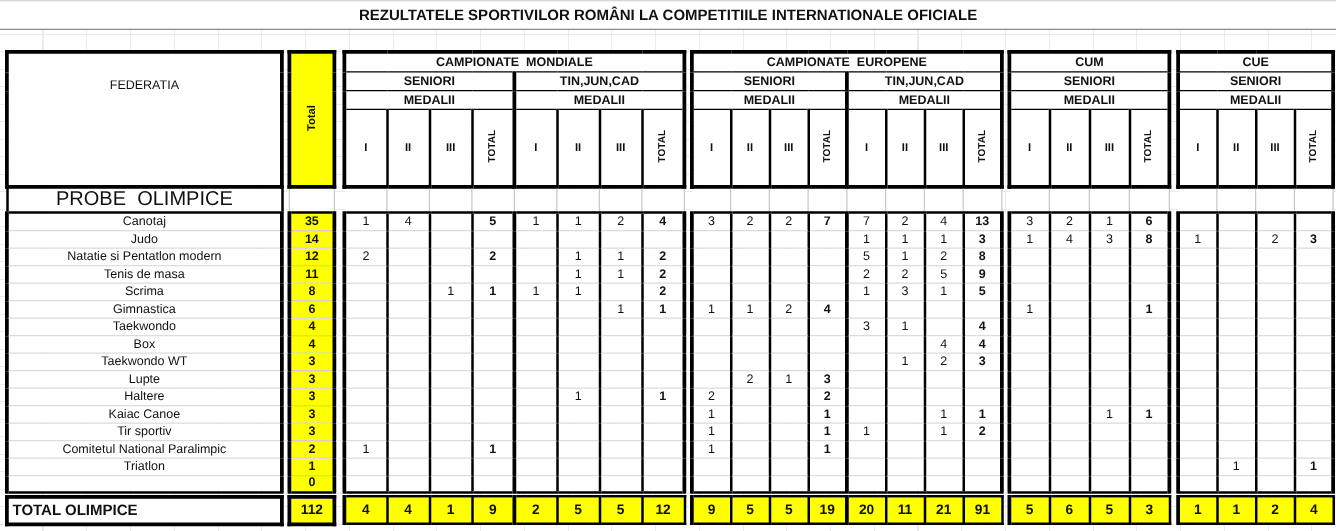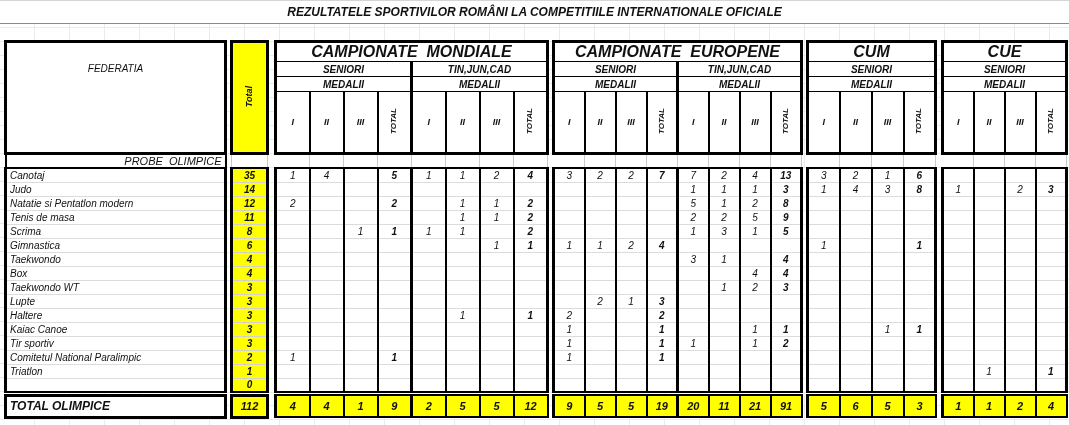--- a/index.html
+++ b/index.html
@@ -1,45 +1,45 @@
 <!DOCTYPE html>
 <html><head>
 <meta charset="utf-8">
 <style>
   html,body{margin:0;padding:0;background:#fff;font-family:"Liberation Sans",sans-serif;}
   .sheet{position:relative;width:1069px;height:425px;overflow:hidden;
     background:
       repeating-linear-gradient(to bottom, transparent 0 13px, #ebebeb 13px 14px),
       repeating-linear-gradient(to right, transparent 0 34px, #ebebeb 34px 35px),
-      #fff; font-style: italic;}
+      #fff;}
   .titlebar{position:absolute;top:0;left:0;width:1069px;height:22px;background:#fff;
     border-top:1px solid #d5d5d5;border-bottom:1px solid #8a8a8a;
     text-align:center;line-height:22px;font-size:12px;font-weight:bold;white-space:pre;color:#111;}
   table{position:absolute;top:40px;left:4px;border-collapse:collapse;table-layout:fixed;}
   td,th{padding:0;margin:0;font-size:10px;text-align:center;overflow:hidden;white-space:nowrap;color:#111;font-weight:normal;}
   
   tr.h1{height:16px;} tr.h2{height:15px;margin-top:32px;} tr.h3{height:15px;} tr.h4{height:62px;}
   .fedh{border:3px solid #000;background:#fff;vertical-align:top;padding-top:20px;font-size:10px;}
   .toth{border:3px solid #000;background:#ffff00;vertical-align:middle;}
-  .gh{border:3px solid #000;border-bottom:1px solid #000;background:#fff;font-weight:bold;font-size:16px;white-space:pre;}
+  .gh{border:3px solid #000;border-bottom:1px solid #000;background:#fff;font-weight:bold;font-size:10px;white-space:pre;}
   .sgh{border:3px solid #000;border-top:1px solid #000;border-bottom:1px solid #000;background:#fff;font-weight:bold;font-size:10px;}
   .mc{border-left:2px solid #000;border-top:1px solid #000;border-bottom:3px solid #000;background:#fff;font-weight:bold;font-size:9px;vertical-align:middle;}
   .mr{border-left:2px solid #000;border-top:1px solid #000;border-bottom:3px solid #000;background:#fff;vertical-align:middle;}
   .sL{border-left:3px solid #000 !important;}
   .sR{border-right:3px solid #000;}
   .rot{writing-mode:vertical-rl;transform:rotate(180deg);display:inline-block;line-height:1;font-weight:bold;}
   .rot-total{font-size:8px;} .rot-yellow{font-size:9px;}
   
   tr.probe{height:12px;}
-  .pb{border:2px solid #000;background:#fff;text-align:right;padding:0 3px;font-size:11px;white-space:pre;}
+  .pb{border:2px solid #000;background:#fff;text-align:center;padding:0 3px;font-size:16px;white-space:pre;}
   .ptc{background:#fff;border-left:1px solid #c9c9c9;border-right:1px solid #c9c9c9;}
   .pf{background:#fff;border-right:1px solid #c9c9c9;}
   
   tbody tr{height:14px;}
-  .rl{background:#fff;border-left:3px solid #000;border-right:3px solid #000;border-bottom:1px solid #dcdcdc;text-align:left;padding:0 3px;font-size:10px;}
+  .rl{background:#fff;border-left:3px solid #000;border-right:3px solid #000;border-bottom:1px solid #dcdcdc;text-align:center;padding:0 3px;font-size:10px;}
   .tc{background:#ffff00;border-left:3px solid #000;border-right:3px solid #000;border-bottom:1px solid rgba(0,0,0,0.18);font-weight:bold;font-size:10px;margin-top:27px;}
   .dc{background:#fff;border-left:2px solid #000;border-bottom:1px solid #dcdcdc;font-size:10px;}
   .tb2{font-weight:bold;}
   .gp{background:transparent;}
   .gpd{background:#fff;border-bottom:1px solid #ececec;}
   tr.rfirst .rl,tr.rfirst .tc,tr.rfirst .dc{border-top:2px solid #000;}
   tr.rlast .rl,tr.rlast .tc,tr.rlast .dc{border-bottom:2px solid #000;}
   
   tr.sp{height:3px;} tr.sp td{background:transparent;border:none;}
   tr.trow{height:22px;}

